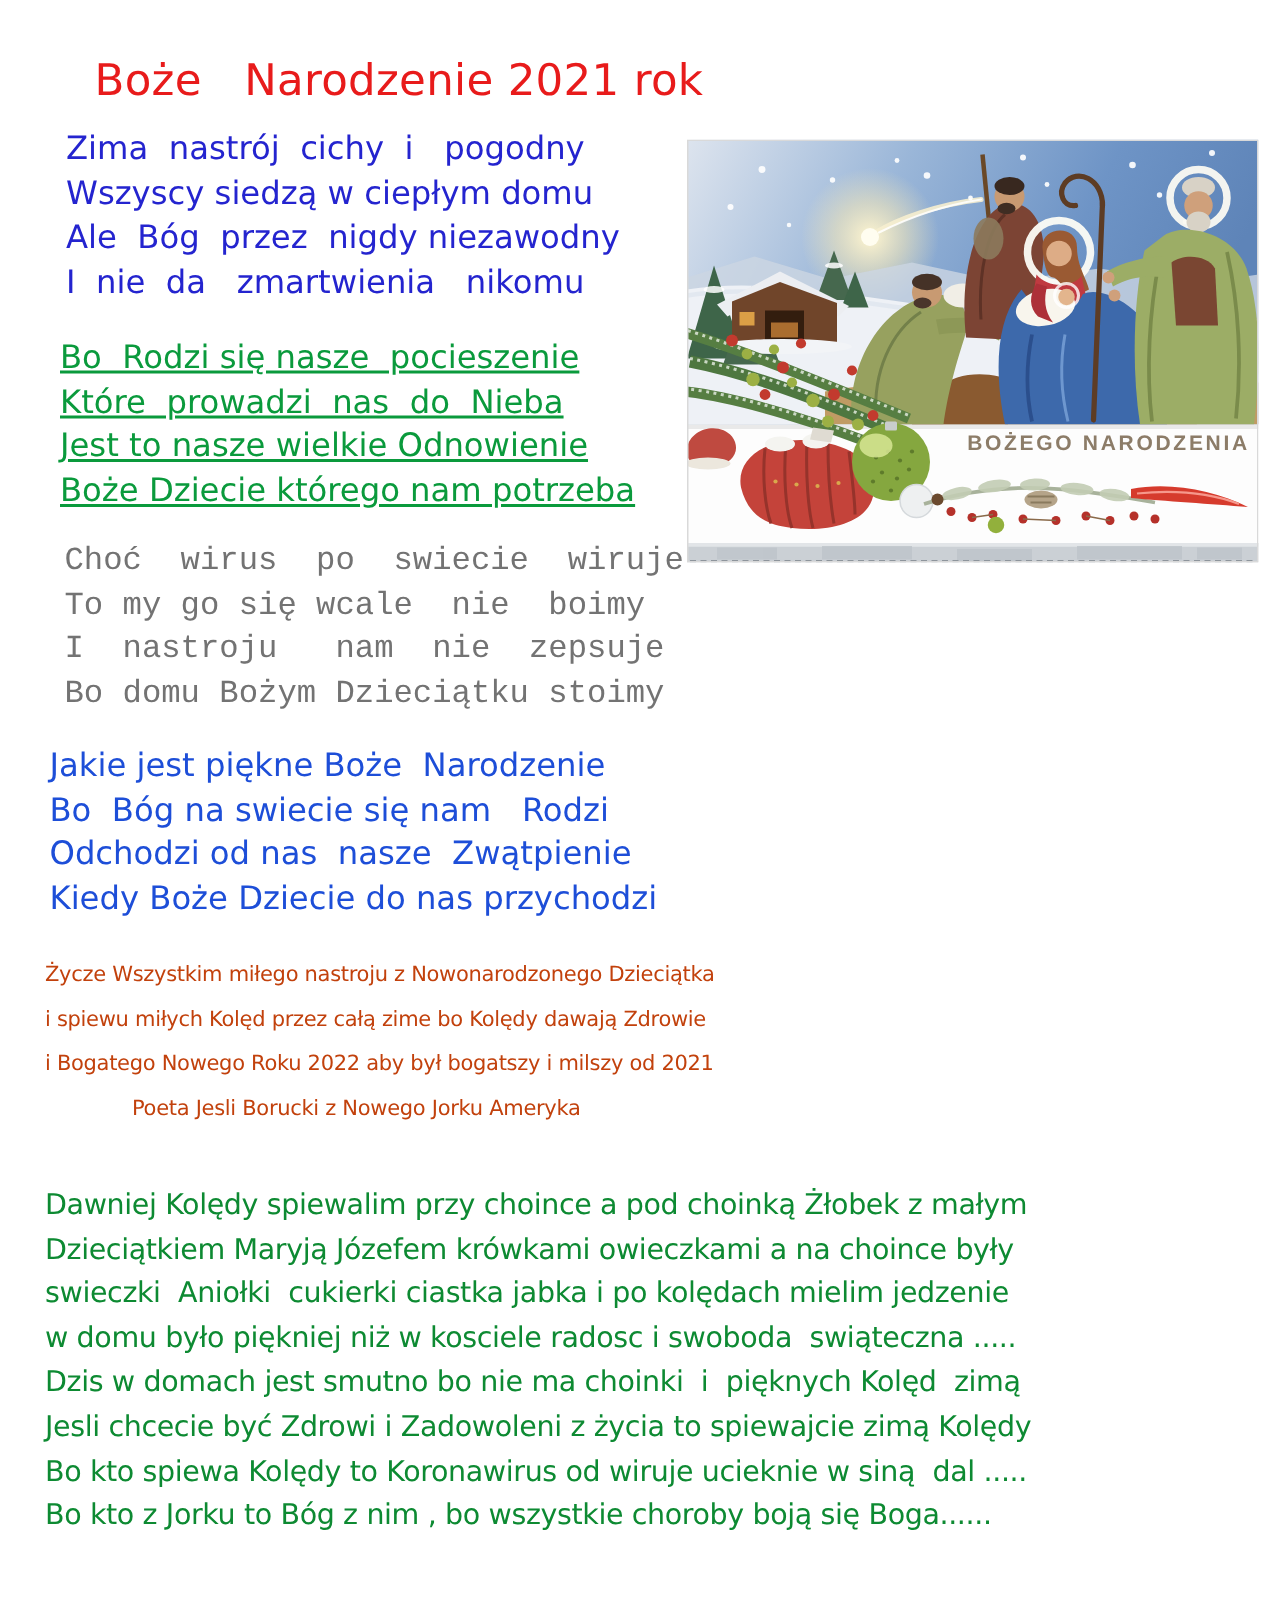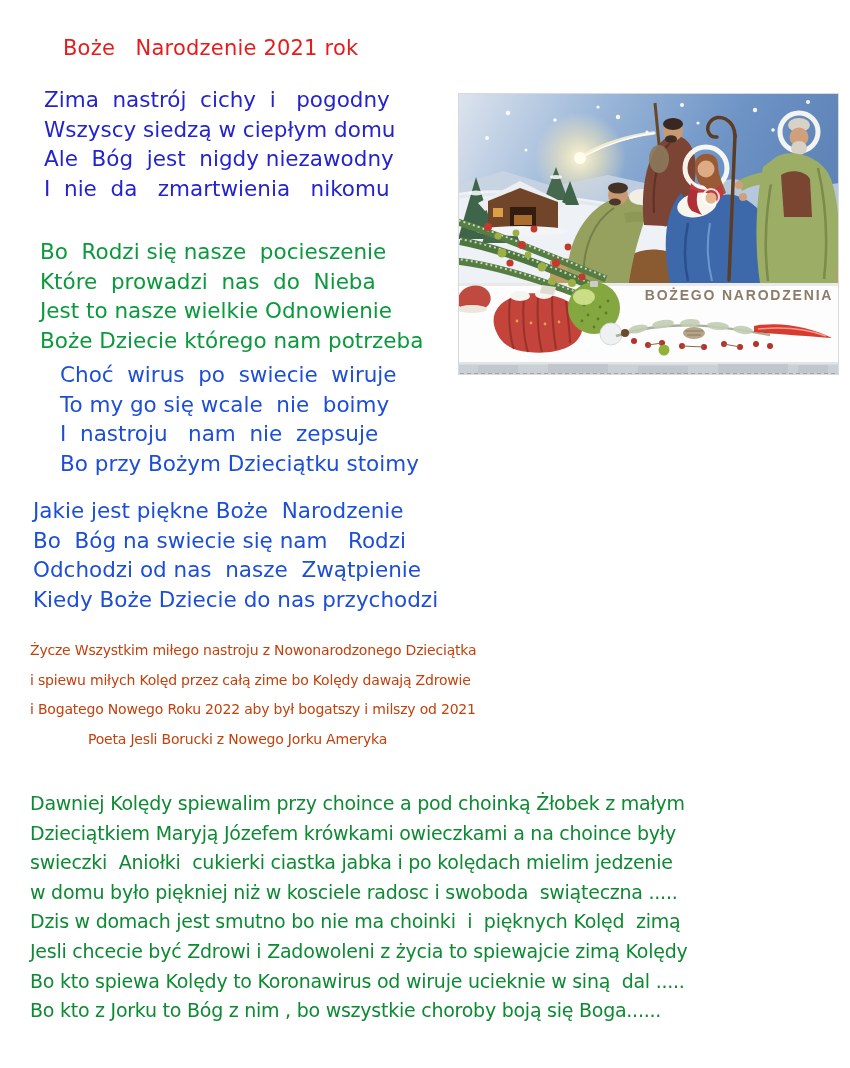--- a/index.html
+++ b/index.html
@@ -1,25 +1,25 @@
 <!DOCTYPE html>
 <html><head>
 <meta charset="utf-8">
 <style>
   html,body{margin:0;padding:0;background:#ffffff;}
   body{width:850px;height:1068px;overflow:hidden;}
   .page{position:relative;width:850px;height:1068px;background:#ffffff;
         font-family:"DejaVu Sans","Liberation Sans",sans-serif;}
-  .title{position:absolute;left:63px;top:36px;margin:0;font-size:21px;font-weight:400;
+  .title{position:absolute;left:63px;top:36px;margin:0;font-size:29px;font-weight:400;
          color:#e81b1b;white-space:pre;letter-spacing:.2px;}
   .stanza{position:absolute;font-size:21.5px;line-height:29.5px;}
   .ln{white-space:pre;}
   .stanza-winter{left:44px;top:85px;color:#2424cf;}
-  .stanza-consolation{left:40px;top:237px;color:#0a9a3c;}
-  .stanza-virus{left:60px;top:360px;color:#1d4ed8;}
+  .stanza-consolation{left:40px;top:224px;color:#0a9a3c;text-decoration:underline;}
+  .stanza-virus{left:43px;top:360px;color:#737373;font-family:Liberation Mono, monospace;}
   .stanza-nativity{left:33px;top:496px;color:#1d4ed8;}
   .wishes{position:absolute;left:30px;top:636px;color:#c2410c;font-size:14px;
           line-height:29.5px;letter-spacing:-0.2px;}
   .wishes .sig{padding-left:58px;}
   .memoir{position:absolute;left:30px;top:789px;color:#0d8a32;font-size:19px;
           line-height:29.6px;letter-spacing:-0.25px;}
   .card{position:absolute;left:458px;top:93px;width:335px;height:282px;margin:0;}
   .card svg{display:block;}
   .caption-text{font-family:"Liberation Sans",sans-serif;font-size:14px;
                 letter-spacing:1.8px;font-weight:bold;}
@@ -27,36 +27,36 @@
 </head>
 <body>
 
 <div class="page">
 
   <h1 class="title">Boże   Narodzenie 2021 rok</h1>
 
   <div class="stanza stanza-winter">
     <div class="ln">Zima  nastrój  cichy  i   pogodny</div>
     <div class="ln">Wszyscy siedzą w ciepłym domu</div>
-    <div class="ln">Ale  Bóg  jest  nigdy niezawodny</div>
+    <div class="ln">Ale  Bóg  przez  nigdy niezawodny</div>
     <div class="ln">I  nie  da   zmartwienia   nikomu</div>
   </div>
 
   <div class="stanza stanza-consolation">
     <div class="ln">Bo  Rodzi się nasze  pocieszenie</div>
     <div class="ln">Które  prowadzi  nas  do  Nieba</div>
     <div class="ln">Jest to nasze wielkie Odnowienie</div>
     <div class="ln">Boże Dziecie którego nam potrzeba</div>
   </div>
 
   <div class="stanza stanza-virus">
     <div class="ln">Choć  wirus  po  swiecie  wiruje</div>
     <div class="ln">To my go się wcale  nie  boimy</div>
     <div class="ln">I  nastroju   nam  nie  zepsuje</div>
-    <div class="ln">Bo przy Bożym Dzieciątku stoimy</div>
+    <div class="ln">Bo domu Bożym Dzieciątku stoimy</div>
   </div>
 
   <div class="stanza stanza-nativity">
     <div class="ln">Jakie jest piękne Boże  Narodzenie</div>
     <div class="ln">Bo  Bóg na swiecie się nam   Rodzi</div>
     <div class="ln">Odchodzi od nas  nasze  Zwątpienie</div>
     <div class="ln">Kiedy Boże Dziecie do nas przychodzi</div>
   </div>
 
   <div class="wishes">

